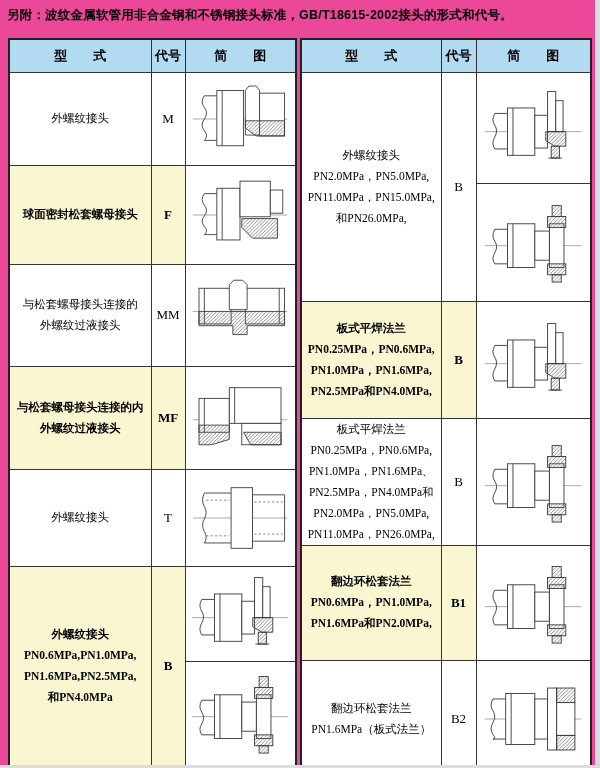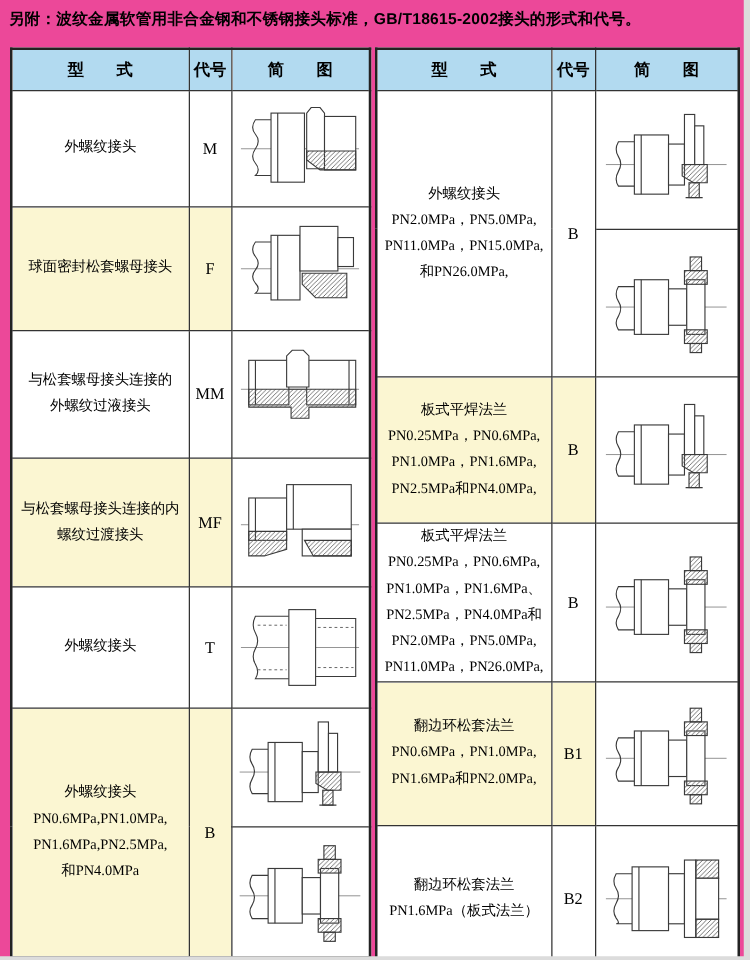--- a/index.html
+++ b/index.html
@@ -7,21 +7,21 @@
         font-family:"Liberation Sans",sans-serif;color:#000;}
   .title{position:absolute;left:7px;top:7px;font-size:12.5px;font-weight:bold;letter-spacing:0.2px;}
   table.jt{position:absolute;border-collapse:collapse;table-layout:fixed;border:2px solid #222;background:#fff;}
   table.jt td{border:1px solid #333;padding:0;overflow:hidden;}
   td.hd{background:#b2daf0;text-align:center;vertical-align:middle;
         font-weight:bold;font-size:13px;font-family:"Liberation Sans",sans-serif;}
   td.type{font-family:"Liberation Serif",serif;font-size:11.5px;line-height:21px;
           vertical-align:middle;padding:3px 4px 3px 7px;white-space:pre-line;text-align:center;}
   td.code{font-family:"Liberation Serif",serif;font-size:13px;text-align:center;vertical-align:middle;}
   td.diag{background:#fff;text-align:center;vertical-align:middle;}
-  .yellow{background:#fbf6d2;}
+  .yellow{background:#fbf6d2;font-weight:bold;}
   svg.d{display:block;margin:0 auto;}
   .ln{stroke:#3a3a3a;fill:none;stroke-width:1;}
   .wh{stroke:#3a3a3a;fill:#ffffff;stroke-width:1;}
   .ht{stroke:#3a3a3a;fill:url(#hh);stroke-width:1;}
   .cl{stroke:#777;stroke-width:0.7;}
   .dsh{stroke:#555;stroke-width:0.8;stroke-dasharray:2.5,2.5;}
   .edge-r{position:absolute;right:0;top:0;width:5px;height:768px;background:#dcdcdc;}
   .edge-b{position:absolute;left:0;bottom:0;width:600px;height:3px;background:#dcdcdc;}
 </style>
 </head>
@@ -91,21 +91,21 @@
     <line x1="16" y1="16" x2="16" y2="56" class="ln"></line>
     <rect x="62" y="16" width="44" height="40" class="wh"></rect>
     <line x1="100" y1="16" x2="100" y2="56" class="ln"></line>
     <path d="M44,40 V12 L49,7 H59 L64,12 V40 Z" class="wh"></path>
     <path d="M10,42 H106 V58 H64 V68 H48 V58 H10 Z" class="ht"></path>
   </svg>
 </td>
     </tr>
     <tr style="height:103px">
       <td class="type yellow">与松套螺母接头连接的内
-螺纹过渡接头</td>
+外螺纹过液接头</td>
       <td class="code yellow">MF</td>
       <td class="diag">
   <svg class="d" width="102" height="82" viewBox="0 0 112 92">
     <line x1="3" y1="48" x2="109" y2="48" class="cl"></line>
     <rect x="10" y="24" width="34" height="38" class="wh"></rect>
     <line x1="16" y1="24" x2="16" y2="62" class="ln"></line>
     <rect x="44" y="12" width="58" height="40" class="wh"></rect>
     <line x1="50" y1="12" x2="50" y2="52" class="ln"></line>
     <rect x="58" y="52" width="44" height="24" class="wh"></rect>
     <path d="M10,54 H44 V70 L24,76 H10 Z" class="ht"></path>

